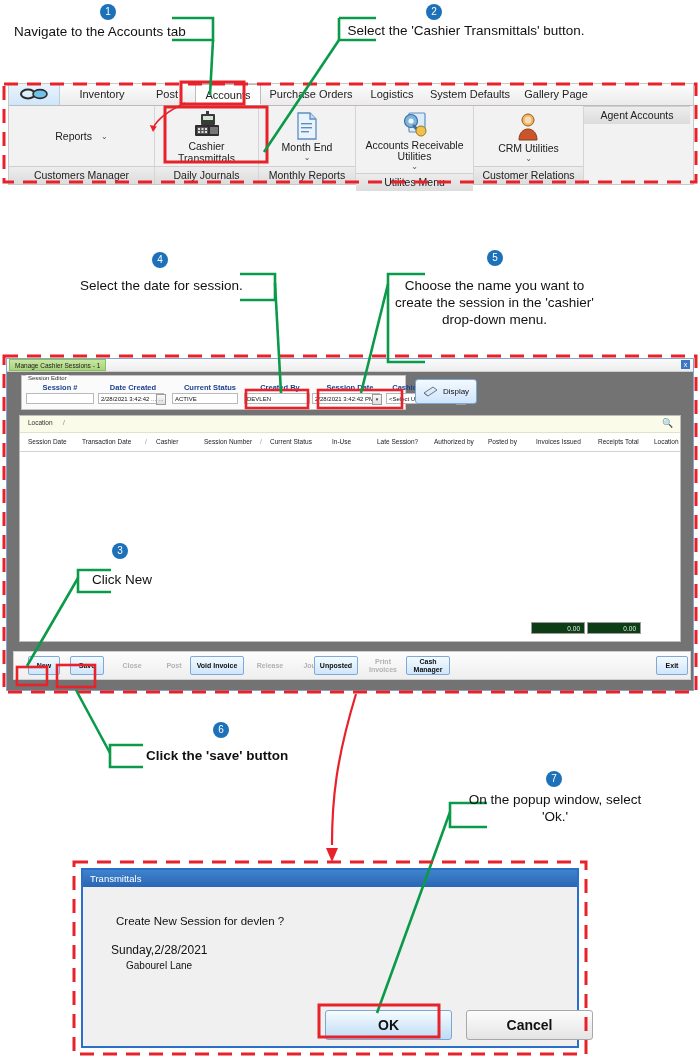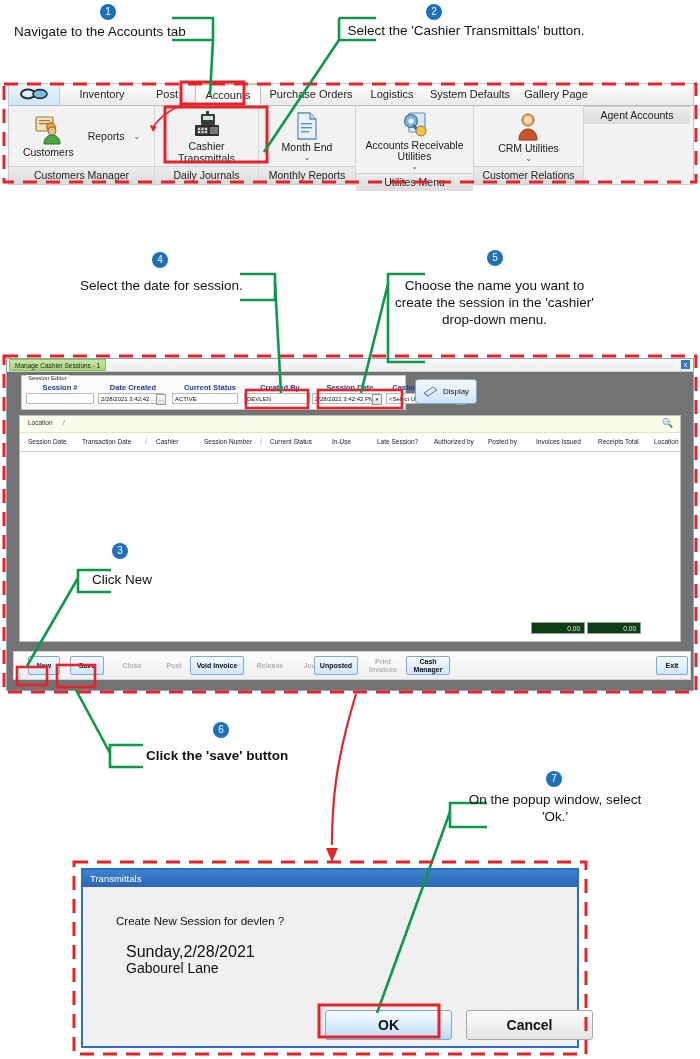--- a/index.html
+++ b/index.html
@@ -91,22 +91,22 @@
            color:#0d0d0d;font-weight:bold;}
   .tbtn.off{background:transparent;border:1px solid transparent;color:#b2b2b2;
             font-weight:bold;}
 
   
   .dlg{position:absolute;left:81px;top:868px;width:498px;height:180px;
        background:#f0f0f0;border:2px solid #2a6fc9;box-sizing:border-box;}
   .dlgtitle{height:17px;background:linear-gradient(#3f83cc,#2a66b5);
             color:#fff;font-size:9.5px;line-height:17px;padding-left:7px;}
   .dlgmsg{position:absolute;left:33px;top:45px;font-size:11.5px;color:#111;}
-  .dlgl1{position:absolute;left:43px;top:73px;font-size:16px;color:#111;}
-  .dlgl2{position:absolute;left:43px;top:90px;font-size:14px;color:#111;}
+  .dlgl1{position:absolute;left:28px;top:73px;font-size:12px;color:#111;}
+  .dlgl2{position:absolute;left:43px;top:90px;font-size:10px;color:#111;}
   .dlgbtn{position:absolute;top:140px;height:28px;border-radius:3px;
           font-size:14px;font-weight:bold;display:flex;align-items:center;
           justify-content:center;color:#111;}
   .dlgbtn.ok{left:242px;width:125px;background:linear-gradient(#f6fbff,#bedcf5);
              border:1px solid #7aa7d4;}
   .dlgbtn.cancel{left:383px;width:125px;background:linear-gradient(#fdfdfd,#e4e4e4);
                  border:1px solid #a8a8a8;}
 </style>
 </head>
 <body>
@@ -132,33 +132,20 @@
     <div class="tab" style="left:416px;width:90px;">
       <span>System Defaults</span></div>
     <div class="tab" style="left:508px;width:78px;">
       <span>Gallery Page</span></div>
   </div>
 
   <div class="groups">
 
     <div class="grp" style="width:146px;">
       <div class="grpbody">
-        <div class="bigbtn">
-          <div class="ic">
-            <svg width="32" height="30" viewBox="0 0 32 30">
-              <rect x="4" y="2" width="17" height="14" rx="1.5" fill="#f3e2bd" stroke="#9a7b3c" stroke-width="1.2"></rect>
-              <rect x="7" y="5" width="11" height="1.3" fill="#9a7b3c"></rect>
-              <rect x="7" y="8" width="11" height="1.3" fill="#9a7b3c"></rect>
-              <circle cx="19" cy="12" r="4.3" fill="#e8a33d" stroke="#9a5f18" stroke-width="1"></circle>
-              <path d="M12 29c0-6 4-9 8-9s8 3 8 9z" fill="#49a83f" stroke="#2c6b25" stroke-width="1"></path>
-              <circle cx="20" cy="16" r="4" fill="#f0c08a" stroke="#9a6a36" stroke-width="1"></circle>
-            </svg>
-          </div>
-          <span>Customers</span>
-        </div>
         <div class="bigbtn" style="flex-direction:row;gap:9px;">
           <span>Reports</span>
           <span class="caret">⌄</span>
         </div>
       </div>
       <div class="grplabel">Customers Manager</div>
     </div>
 
     <div class="grp" style="width:104px;">
       <div class="grpbody">

